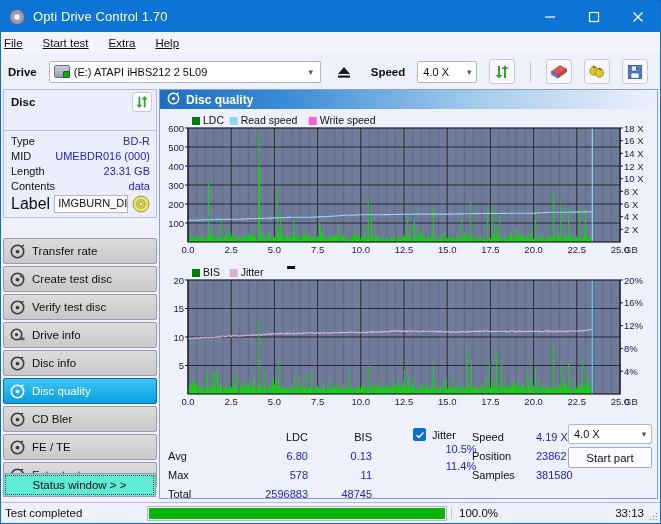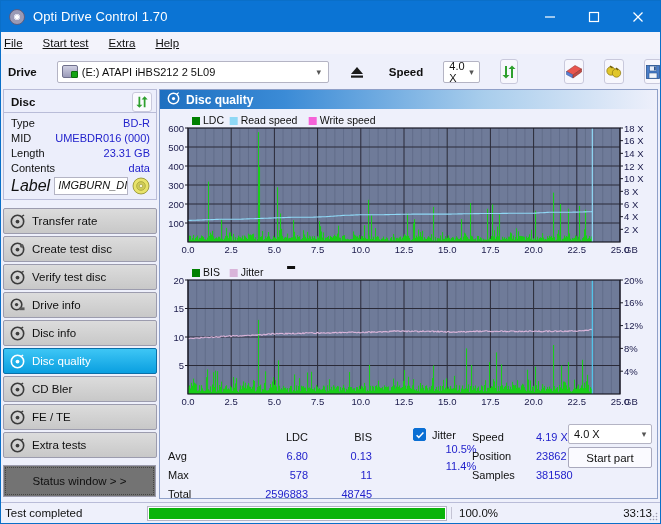--- a/index.html
+++ b/index.html
@@ -50,21 +50,21 @@
     gap: 14px;
     border-bottom: none;
   }
   .menu-item { font-size: 11.5px; color: #101010; padding: 1px 3px; }
   .menu-item u { text-decoration: underline; }
 
   
   .toolbar {
     height: 35px; background: #eef0fb;
     display: flex; align-items: center; padding: 0 7px;
-    gap: 20px;
+    gap: 12px;
   }
   .tb-label { font-size: 11.5px; font-weight: bold; color: #101010; }
   .drive-combo {
     flex: none; width: 272px; height: 22px;
     background: #fff; border: 1px solid #b4b4c4; border-radius: 2px;
     display: flex; align-items: center; padding: 0 2px 0 4px;
     font-size: 11px; color: #101010;
   }
   .drive-ico {
     width: 16px; height: 13px; flex:none; margin-right: 4px;
@@ -104,58 +104,58 @@
     padding: 0; position: relative;
   }
 
   .disc-panel {
     margin: 0 2px 0 2px;
     background: #eceefb;
     border: 1px solid #b9bcd8;
   }
   .disc-head {
     display: flex; align-items: center; justify-content: space-between;
-    padding: 2px 4px 0 7px;
+    padding: 2px 4px 18px 7px;
     border-bottom: 1px solid #b9bcd8;
     background: #eceefb;
     gap: 32px;
   }
   .disc-head-title { font-size: 11.5px; font-weight: bold; color: #101010; }
   .refresh-btn {
     width: 20px; height: 20px; background: #fafaff; border: 1px solid #c9c9dc; border-radius: 3px;
     display: flex; align-items: center; justify-content: center;
   }
   .disc-rows { padding: 2px 6px 3px 7px; }
   .disc-row { display: flex; justify-content: space-between; align-items: center; height: 15px; font-size: 11px; }
   .disc-k { color: #101010; }
   .disc-v { color: #2222cc; }
-  .disc-label-row { display: flex; align-items: center; gap: 4px; height: 20px; margin-top: 1px; font-style: italic; }
+  .disc-label-row { display: flex; align-items: center; gap: 4px; height: 20px; margin-top: 1px; }
   .label-box {
     flex: 1; height: 18px; background: #fff; border: 1px solid #b4b4c4;
     font-size: 11px; color: #101010; padding: 1px 3px; overflow: hidden; white-space: nowrap;
   }
   .disc-cd-ico { width: 18px; height: 18px; flex:none; }
 
-  .navlist { margin-top: 8px; padding: 0 2px; }
+  .navlist { margin-top: 20px; padding: 0 2px; }
   .nav-btn {
     height: 26px; margin-bottom: 2px;
     background: linear-gradient(#dcdcdc, #c8c8c8);
     border: 1px solid #9c9cae; border-radius: 2px;
     display: flex; align-items: center; gap: 7px; padding-left: 6px;
     font-size: 11.5px; color: #101010;
   }
   .nav-btn.active {
     background: linear-gradient(#3ec6f5, #0a9fe0);
     border: 1px solid #0a6fa8; color: #fff;
   }
   .nav-ico { width: 15px; height: 15px; flex: none; }
 
   .status-win-btn {
     position: absolute; left: 2px; right: 3px; bottom: 4px;
-    height: 32px; background: #737373; border: 1px solid #9c9cae;
+    height: 24px; background: #5eead4; border: 1px solid #9c9cae;
     display: flex; align-items: center; justify-content: center;
     font-size: 11.5px; color: #101010;
     outline: 1px dotted #444; outline-offset: -3px;
   }
 
   
   .main {
     flex: 1; position: relative;
     background: #eef0fb;
     border: 1px solid #8fa0c8;
@@ -205,21 +205,21 @@
   
   .statusbar {
     position: absolute; left: 0; right: 0; bottom: 0; height: 21px;
     background: #eef0fb; border-top: 1px solid #b9bcd8;
     display: flex; align-items: center; font-size: 11.5px; color: #101010;
   }
   .sb-text { width: 146px; padding-left: 4px; }
   .sb-prog { width: 300px; height: 15px; border: 1px solid #b4b4c4; background: #fff; position: relative; }
   .sb-prog-fill { position:absolute; left:1px; top:1px; bottom:1px; background: #0ab40a; }
   .sb-pct { width: 72px; padding-left: 7px; border-left: 1px solid #c4c4d4; margin-left: 4px; }
-  .sb-time { flex:1; text-align: right; padding-right: 8px; }
+  .sb-time { flex:1; text-align: right; padding-right: 16px; }
   .grip { position: absolute; right: 2px; bottom: 2px; width: 10px; height: 10px; }
 </style>
 </head>
 <body>
 
 <div id="app">
 
   <div class="titlebar">
     <div class="title-icon"></div>
     <div class="title-text">Opti Drive Control 1.70</div>

